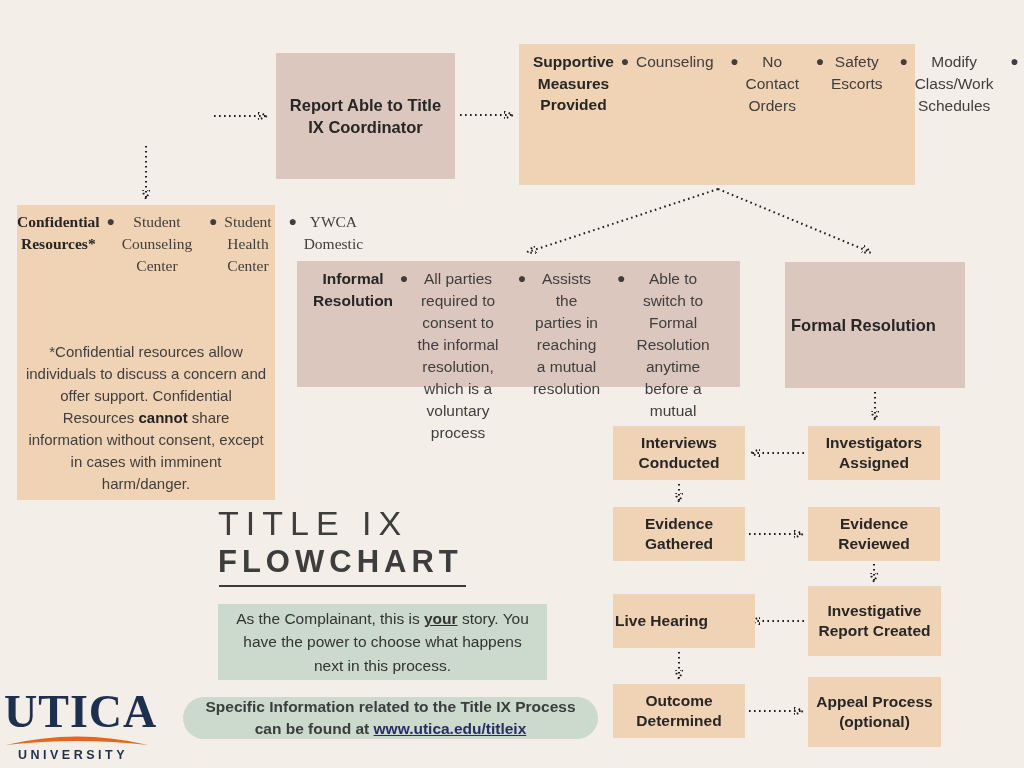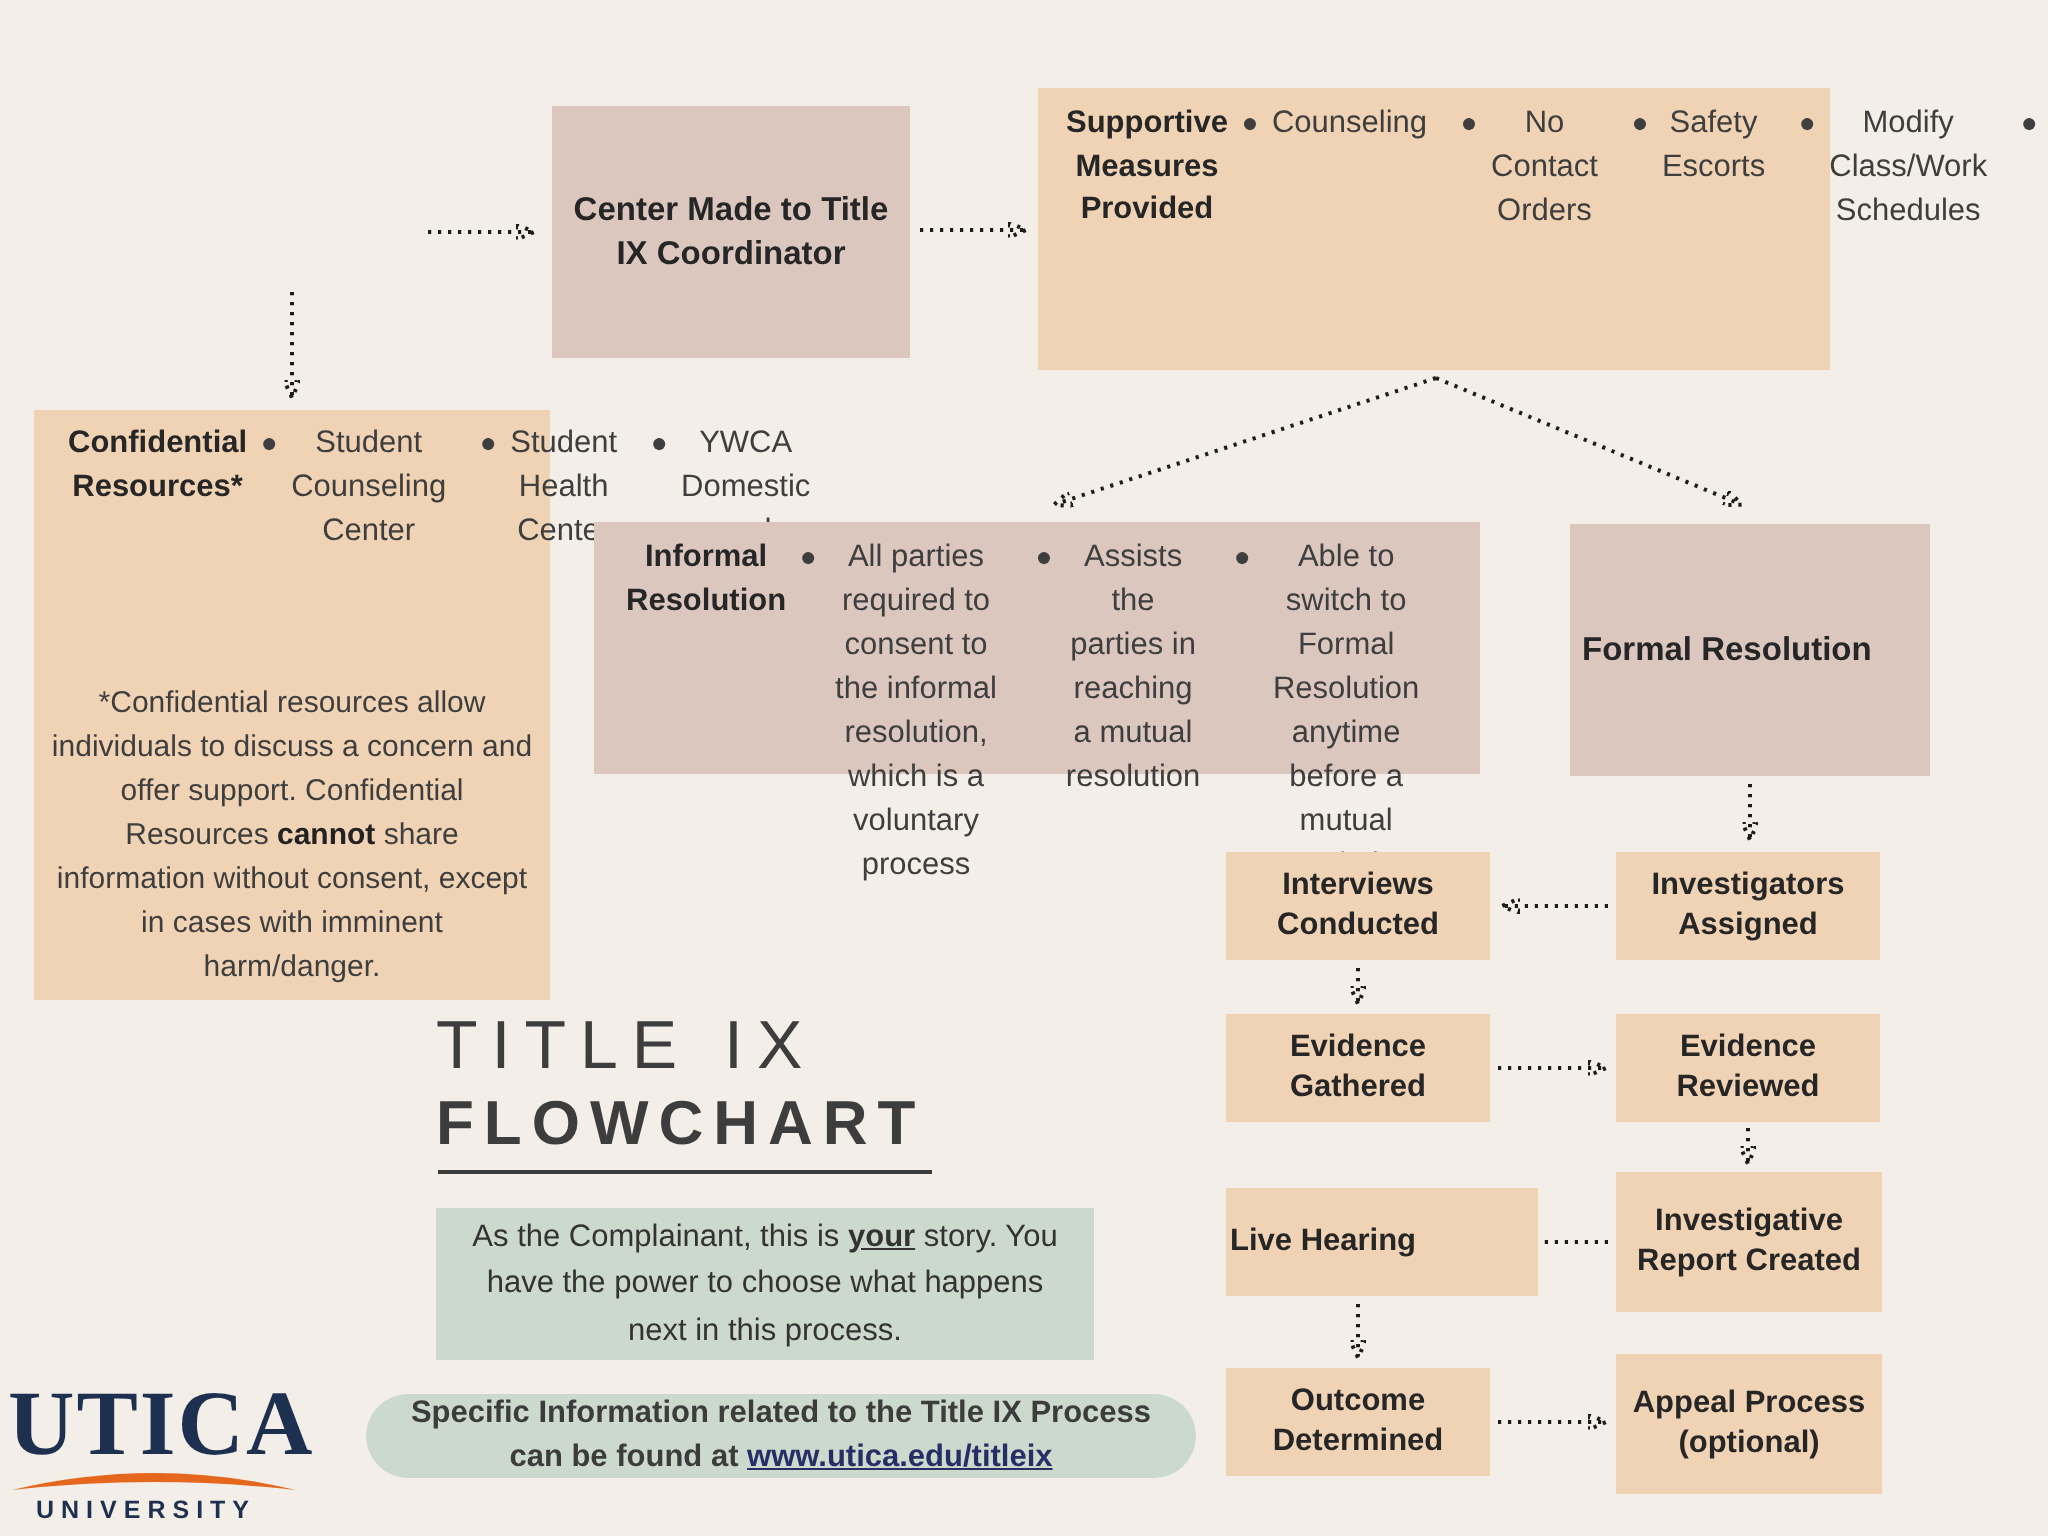--- a/index.html
+++ b/index.html
@@ -67,21 +67,21 @@
     <path d="M679,484 L679,501" marker-end="url(#ah)"></path>
     <path d="M749,534 L802,534" marker-end="url(#ah)"></path>
     <path d="M874,564 L874,581" marker-end="url(#ah)"></path>
     <path d="M804,621 L752,621" marker-end="url(#ah)"></path>
     <path d="M679,652 L679,678" marker-end="url(#ah)"></path>
     <path d="M749,711 L802,711" marker-end="url(#ah)"></path>
   </svg>
 
 
   <div class="node mauve center" style="left:276px; top:53px; width:179px; height:126px; padding:6px 10px;">
-    <span class="hdr">Center Made to Title IX Coordinator</span>
+    <span class="hdr">Report Able to Title IX Coordinator</span>
   </div>
 
   <div class="node peach" style="left:519px; top:44px; width:396px; height:141px; padding:7px 14px;">
     <div class="box-title">Supportive Measures Provided</div>
     <div class="li">
         <span class="bullet">●</span>
         <span class="li-text">Counseling</span>
       </div>
     <div class="li">
         <span class="bullet">●</span>
@@ -94,21 +94,21 @@
     <div class="li">
         <span class="bullet">●</span>
         <span class="li-text">Modify Class/Work Schedules</span>
       </div>
     <div class="li">
         <span class="bullet">●</span>
         <span class="li-text">Additional options available, as requested</span>
       </div>
   </div>
 
-  <div class="node peach" style="left:17px; top:205px; width:258px; height:152px; padding:6px 17px;">
+  <div class="node peach" style="left:17px; top:205px; width:258px; height:152px; padding:6px 0;font-family:Liberation Serif, serif;">
     <div class="box-title">Confidential Resources*</div>
     <div class="li">
         <span class="bullet">●</span>
         <span class="li-text">Student Counseling Center</span>
       </div>
     <div class="li">
         <span class="bullet">●</span>
         <span class="li-text">Student Health Center</span>
       </div>
     <div class="li">
@@ -149,21 +149,21 @@
   </div>
   <div class="node peach center" style="left:613px; top:507px; width:132px; height:54px; padding:2px;">
     <span class="hdr-sm">Evidence Gathered</span>
   </div>
   <div class="node peach center" style="left:808px; top:507px; width:132px; height:54px; padding:2px;">
     <span class="hdr-sm">Evidence Reviewed</span>
   </div>
   <div class="node peach center" style="left:808px; top:586px; width:133px; height:70px; padding:2px;">
     <span class="hdr-sm">Investigative Report Created</span>
   </div>
-  <div class="node peach center" style="left:613px; top:594px; width:156px; height:54px; padding:2px;">
+  <div class="node peach center" style="left:613px; top:594px; width:142px; height:54px; padding:2px;">
     <span class="hdr-sm">Live Hearing</span>
   </div>
   <div class="node peach center" style="left:613px; top:684px; width:132px; height:54px; padding:2px;">
     <span class="hdr-sm">Outcome Determined</span>
   </div>
   <div class="node peach center" style="left:808px; top:677px; width:133px; height:70px; padding:2px;">
     <span class="hdr-sm">Appeal Process (optional)</span>
   </div>
 
   <div class="title-block">

